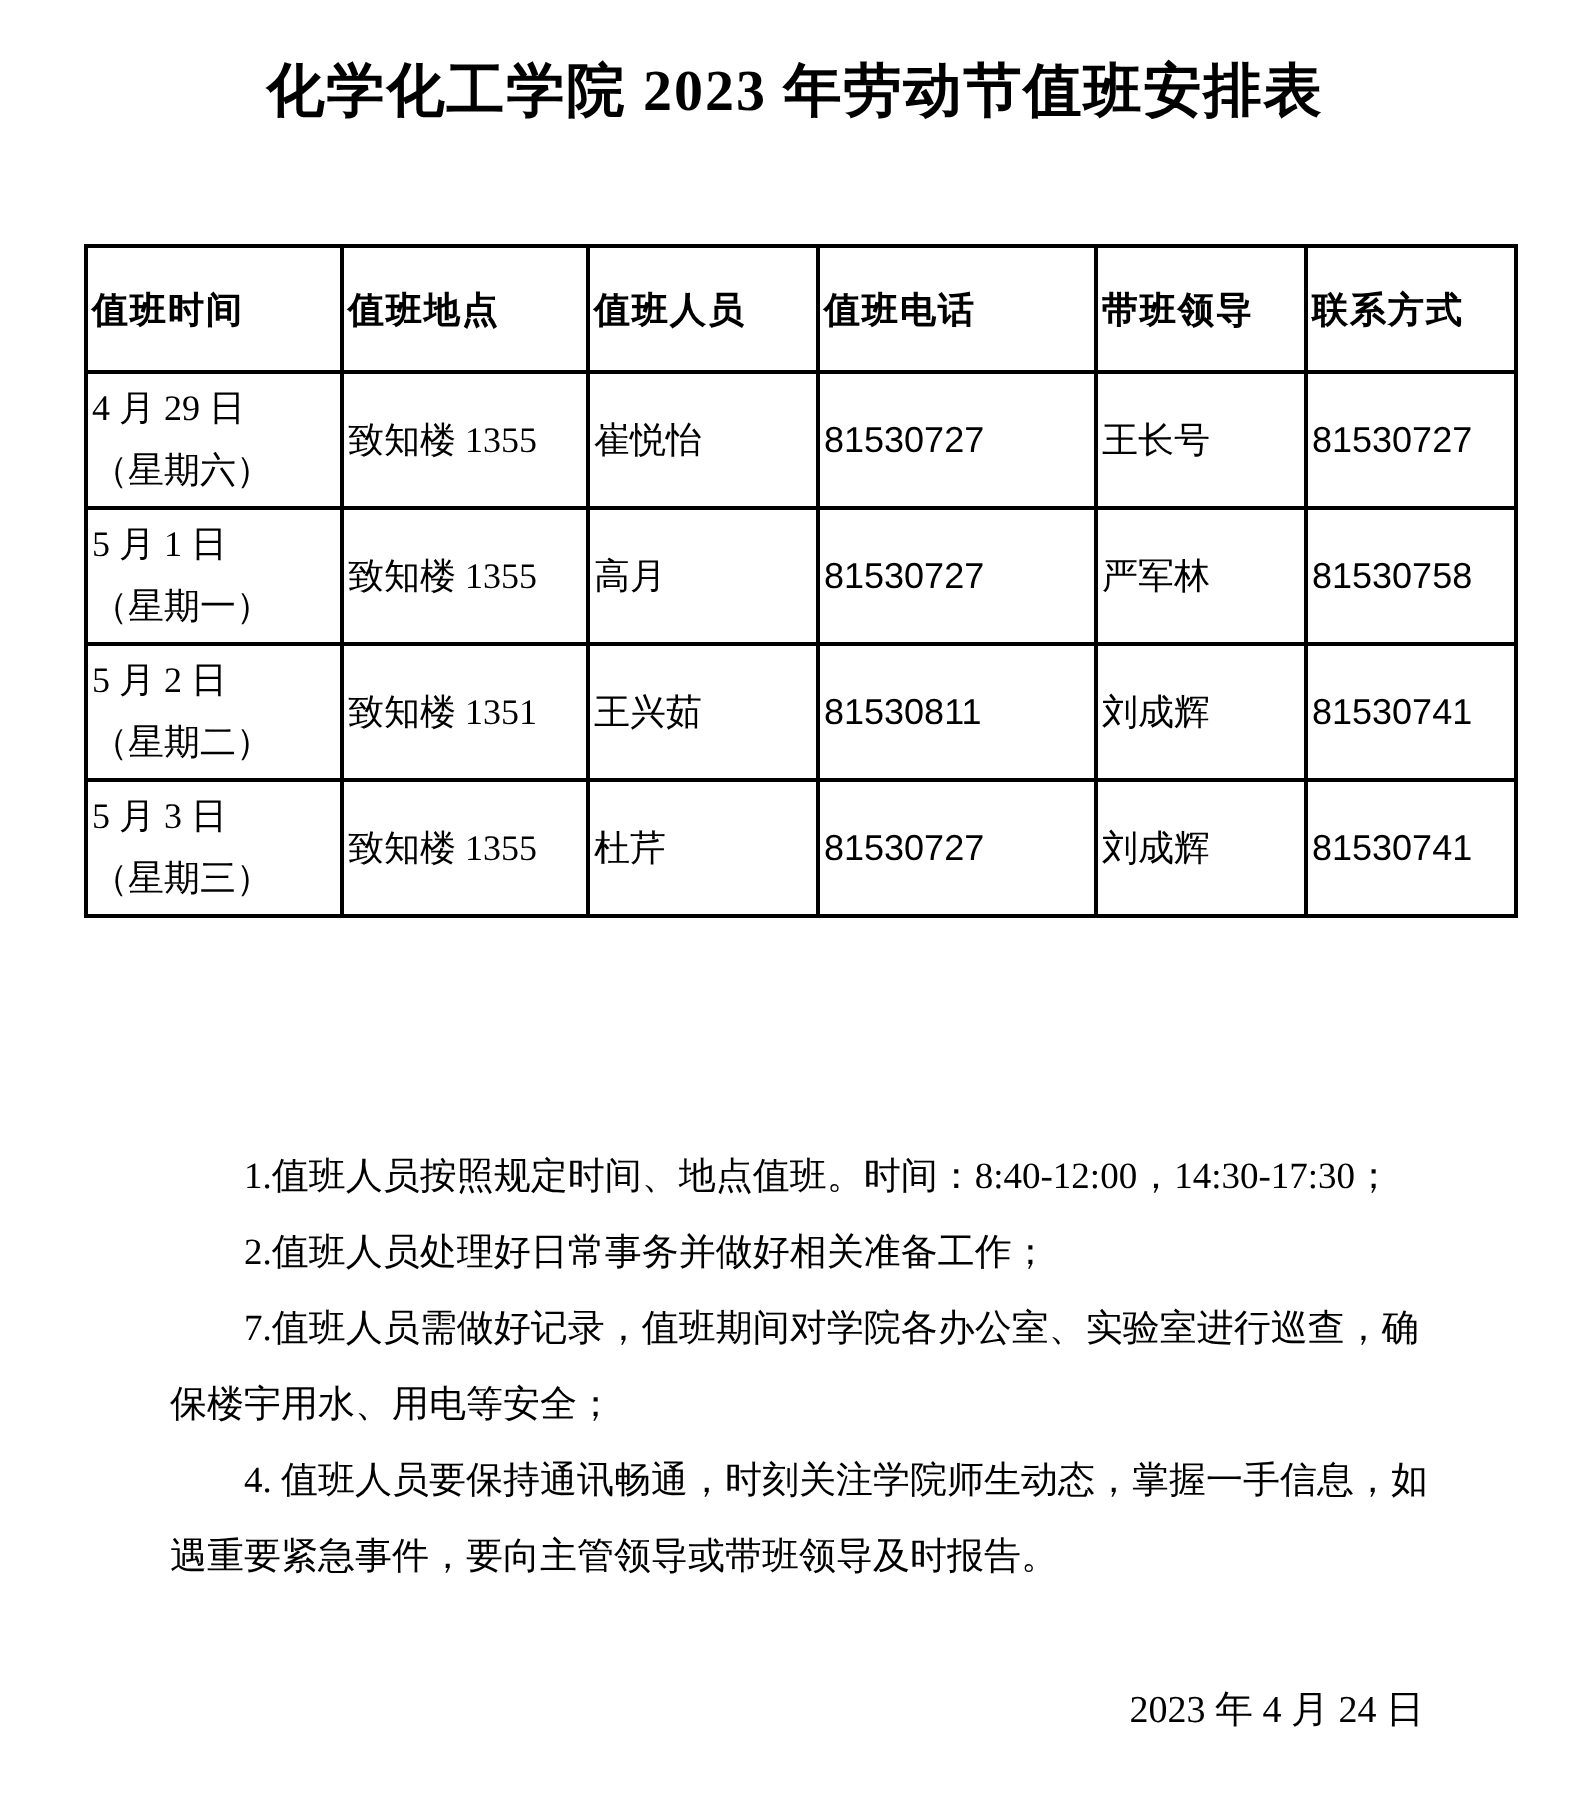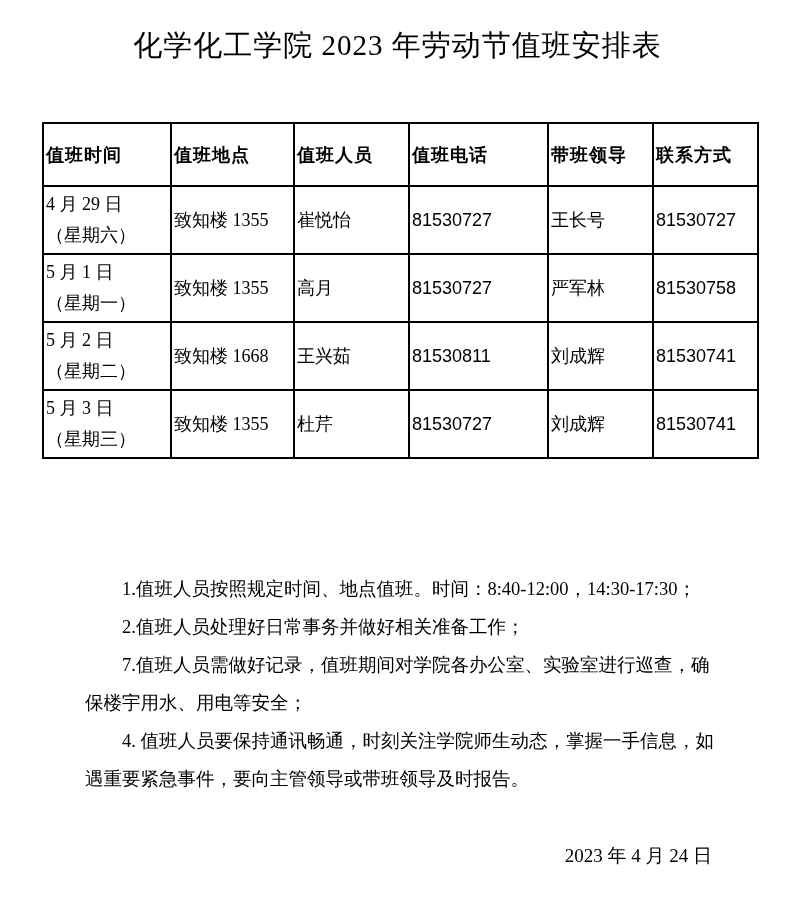--- a/index.html
+++ b/index.html
@@ -8,21 +8,21 @@
     width: 795px; height: 907px;
     position: relative;
     font-family: "Liberation Serif", "DejaVu Serif", serif;
     color: #000000;
   }
   .doc-title {
     position: absolute;
     top: 26px; left: 0; width: 795px;
     text-align: center;
     font-size: 29px;
-    font-weight: 400;
+    font-weight: 700;
     letter-spacing: 1px;
   }
   table.duty-table {
     position: absolute;
     top: 122px; left: 42px;
     width: 715px;
     border-collapse: collapse;
     table-layout: fixed;
   }
   .duty-table col.c-time    { width: 128px; }
@@ -110,21 +110,21 @@
       <td>高月</td>
       <td class="num">81530727</td>
       <td>严军林</td>
       <td class="num">81530758</td>
     </tr>
     <tr>
       <td class="cell-date">
         <span class="line">5 月 2 日</span>
         <span class="line">（星期二）</span>
       </td>
-      <td>致知楼 1668</td>
+      <td>致知楼 1351</td>
       <td>王兴茹</td>
       <td class="num">81530811</td>
       <td>刘成辉</td>
       <td class="num">81530741</td>
     </tr>
     <tr>
       <td class="cell-date">
         <span class="line">5 月 3 日</span>
         <span class="line">（星期三）</span>
       </td>

